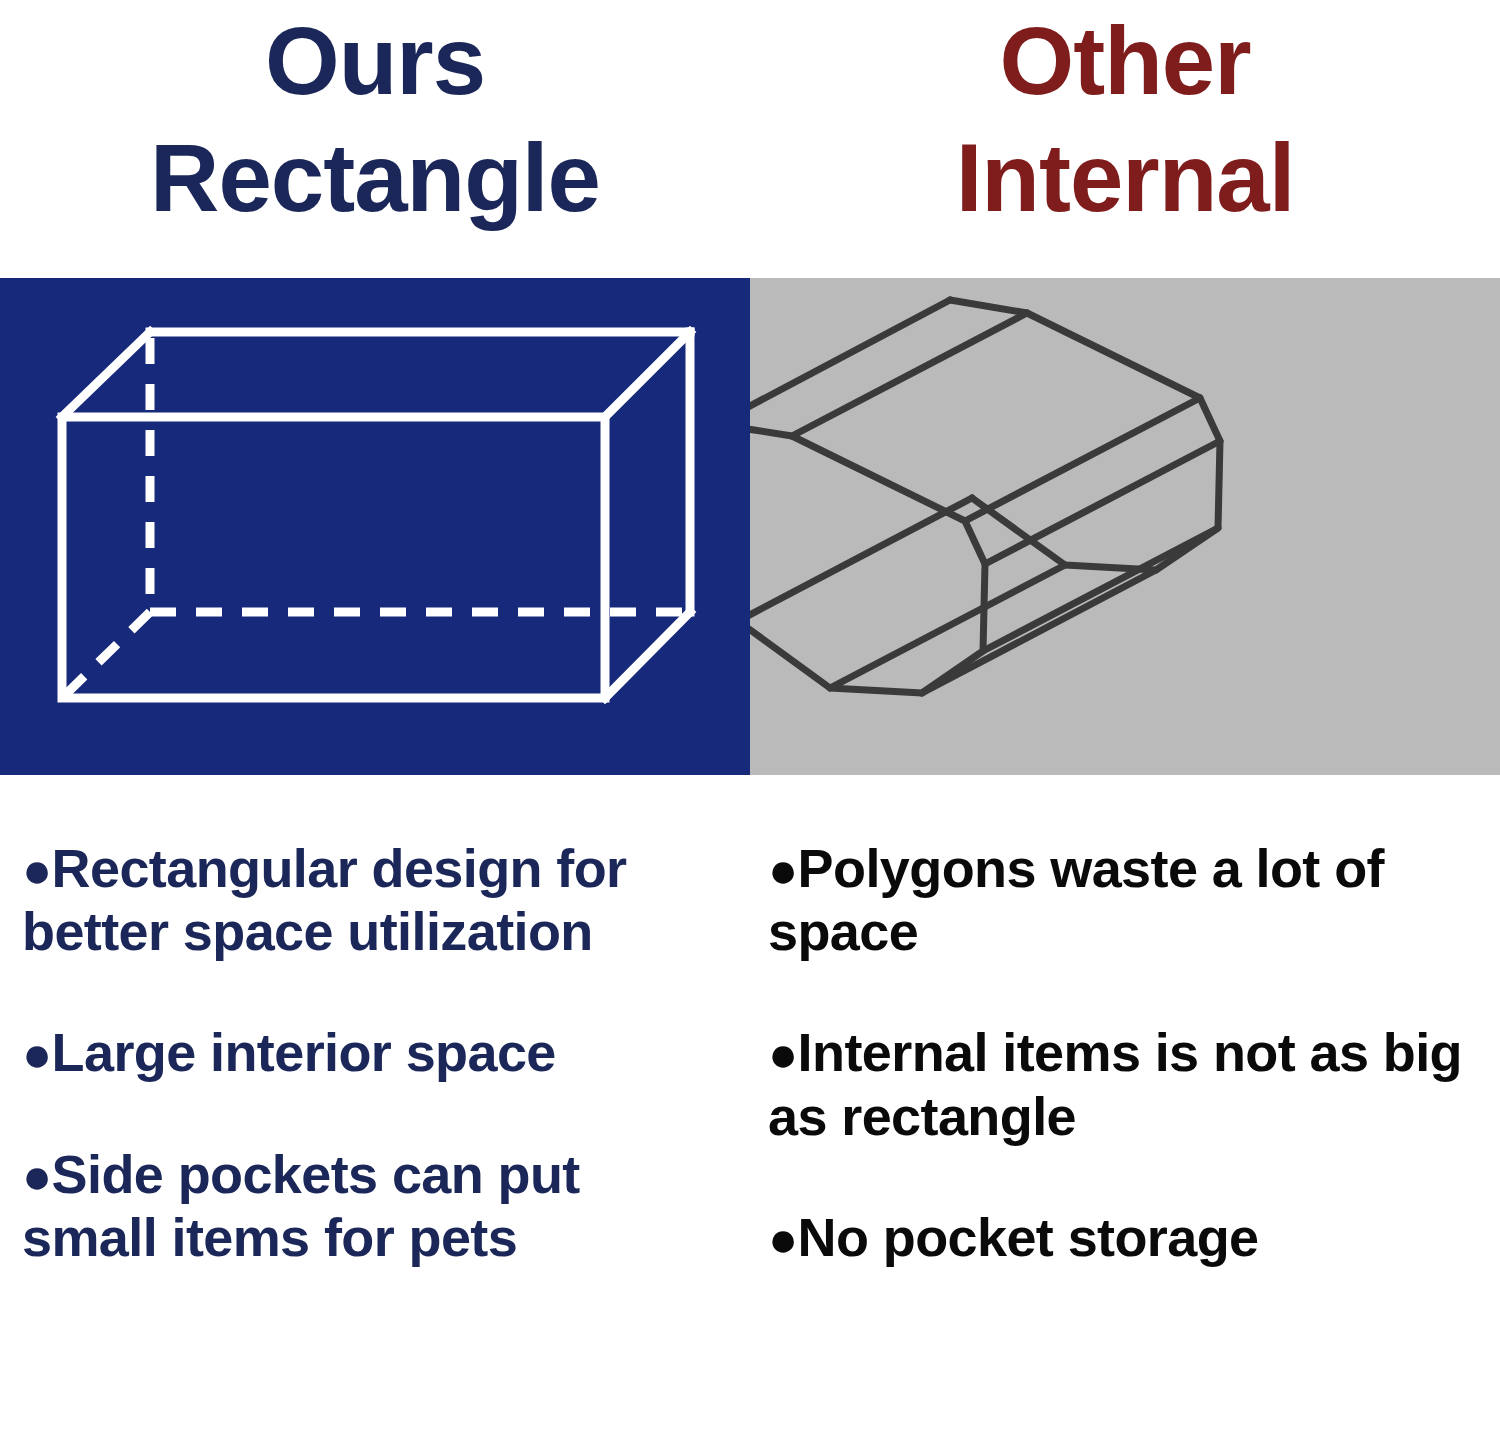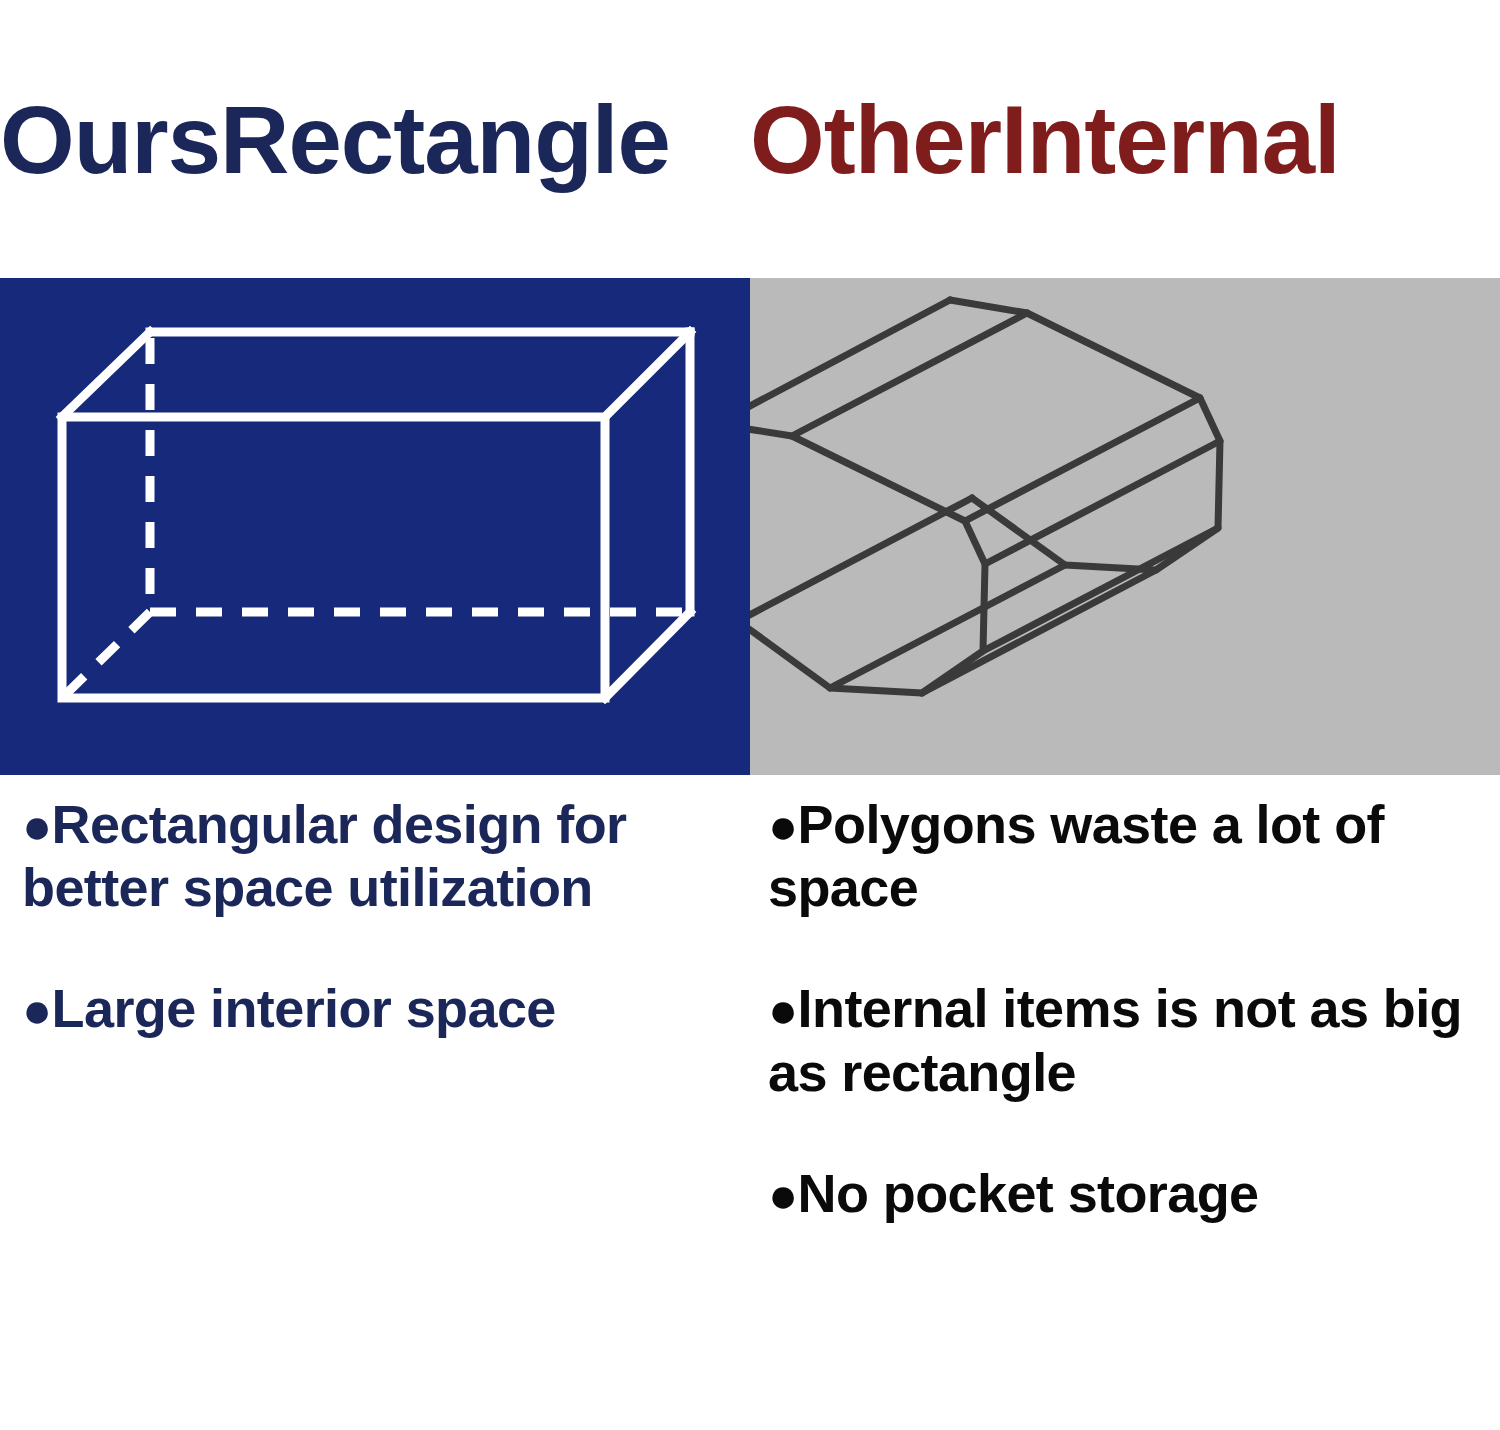--- a/index.html
+++ b/index.html
@@ -28,21 +28,21 @@
     left: 0;
     top: 0;
     width: 1500px;
     height: 278px;
     display: flex;
   }
   .header-cell {
     width: 750px;
     height: 278px;
     display: flex;
-    flex-direction: row;
+    flex-direction: column;
     align-items: center;
     justify-content: flex-start;
     padding-top: 2px;
     box-sizing: border-box;
   }
   .header-line {
     font-size: 96px;
     font-weight: 700;
     line-height: 1.22;
     letter-spacing: -1px;
@@ -99,21 +99,21 @@
   .bullet-col-left .bullet-item { color: #1a2758; }
   .bullet-col-right .bullet-item { color: #0a0a0a; }
 
   .bullet-dot {
     font-size: 50px;
     line-height: 1;
     vertical-align: baseline;
   }
   .bullet-text { }
 
-  .b-gap-1 { margin-bottom: 58px; }
+  .b-gap-1 { margin-bottom: 58px; margin-top: 44px; }
   .b-gap-2 { margin-bottom: 58px; }
 </style>
 </head>
 <body>
 
 <div class="page">
 
   <div class="header-row">
 
     <div class="header-cell header-ours">
@@ -184,20 +184,23 @@
 
   <div class="bullets-row">
 
     <div class="bullet-col bullet-col-left">
       <div class="bullet-item b-gap-1">
         <span class="bullet-dot">●</span><span class="bullet-text">Rectangular design for better space utilization</span>
       </div>
       <div class="bullet-item b-gap-2">
         <span class="bullet-dot">●</span><span class="bullet-text">Large interior space</span>
       </div>
+      <div class="bullet-item">
+        <span class="bullet-dot">●</span><span class="bullet-text">Side pockets can put small items for pets</span>
+      </div>
     </div>
 
     <div class="bullet-col bullet-col-right">
       <div class="bullet-item b-gap-1">
         <span class="bullet-dot">●</span><span class="bullet-text">Polygons waste a lot of space</span>
       </div>
       <div class="bullet-item b-gap-2">
         <span class="bullet-dot">●</span><span class="bullet-text">Internal items is not as big as rectangle</span>
       </div>
       <div class="bullet-item">

